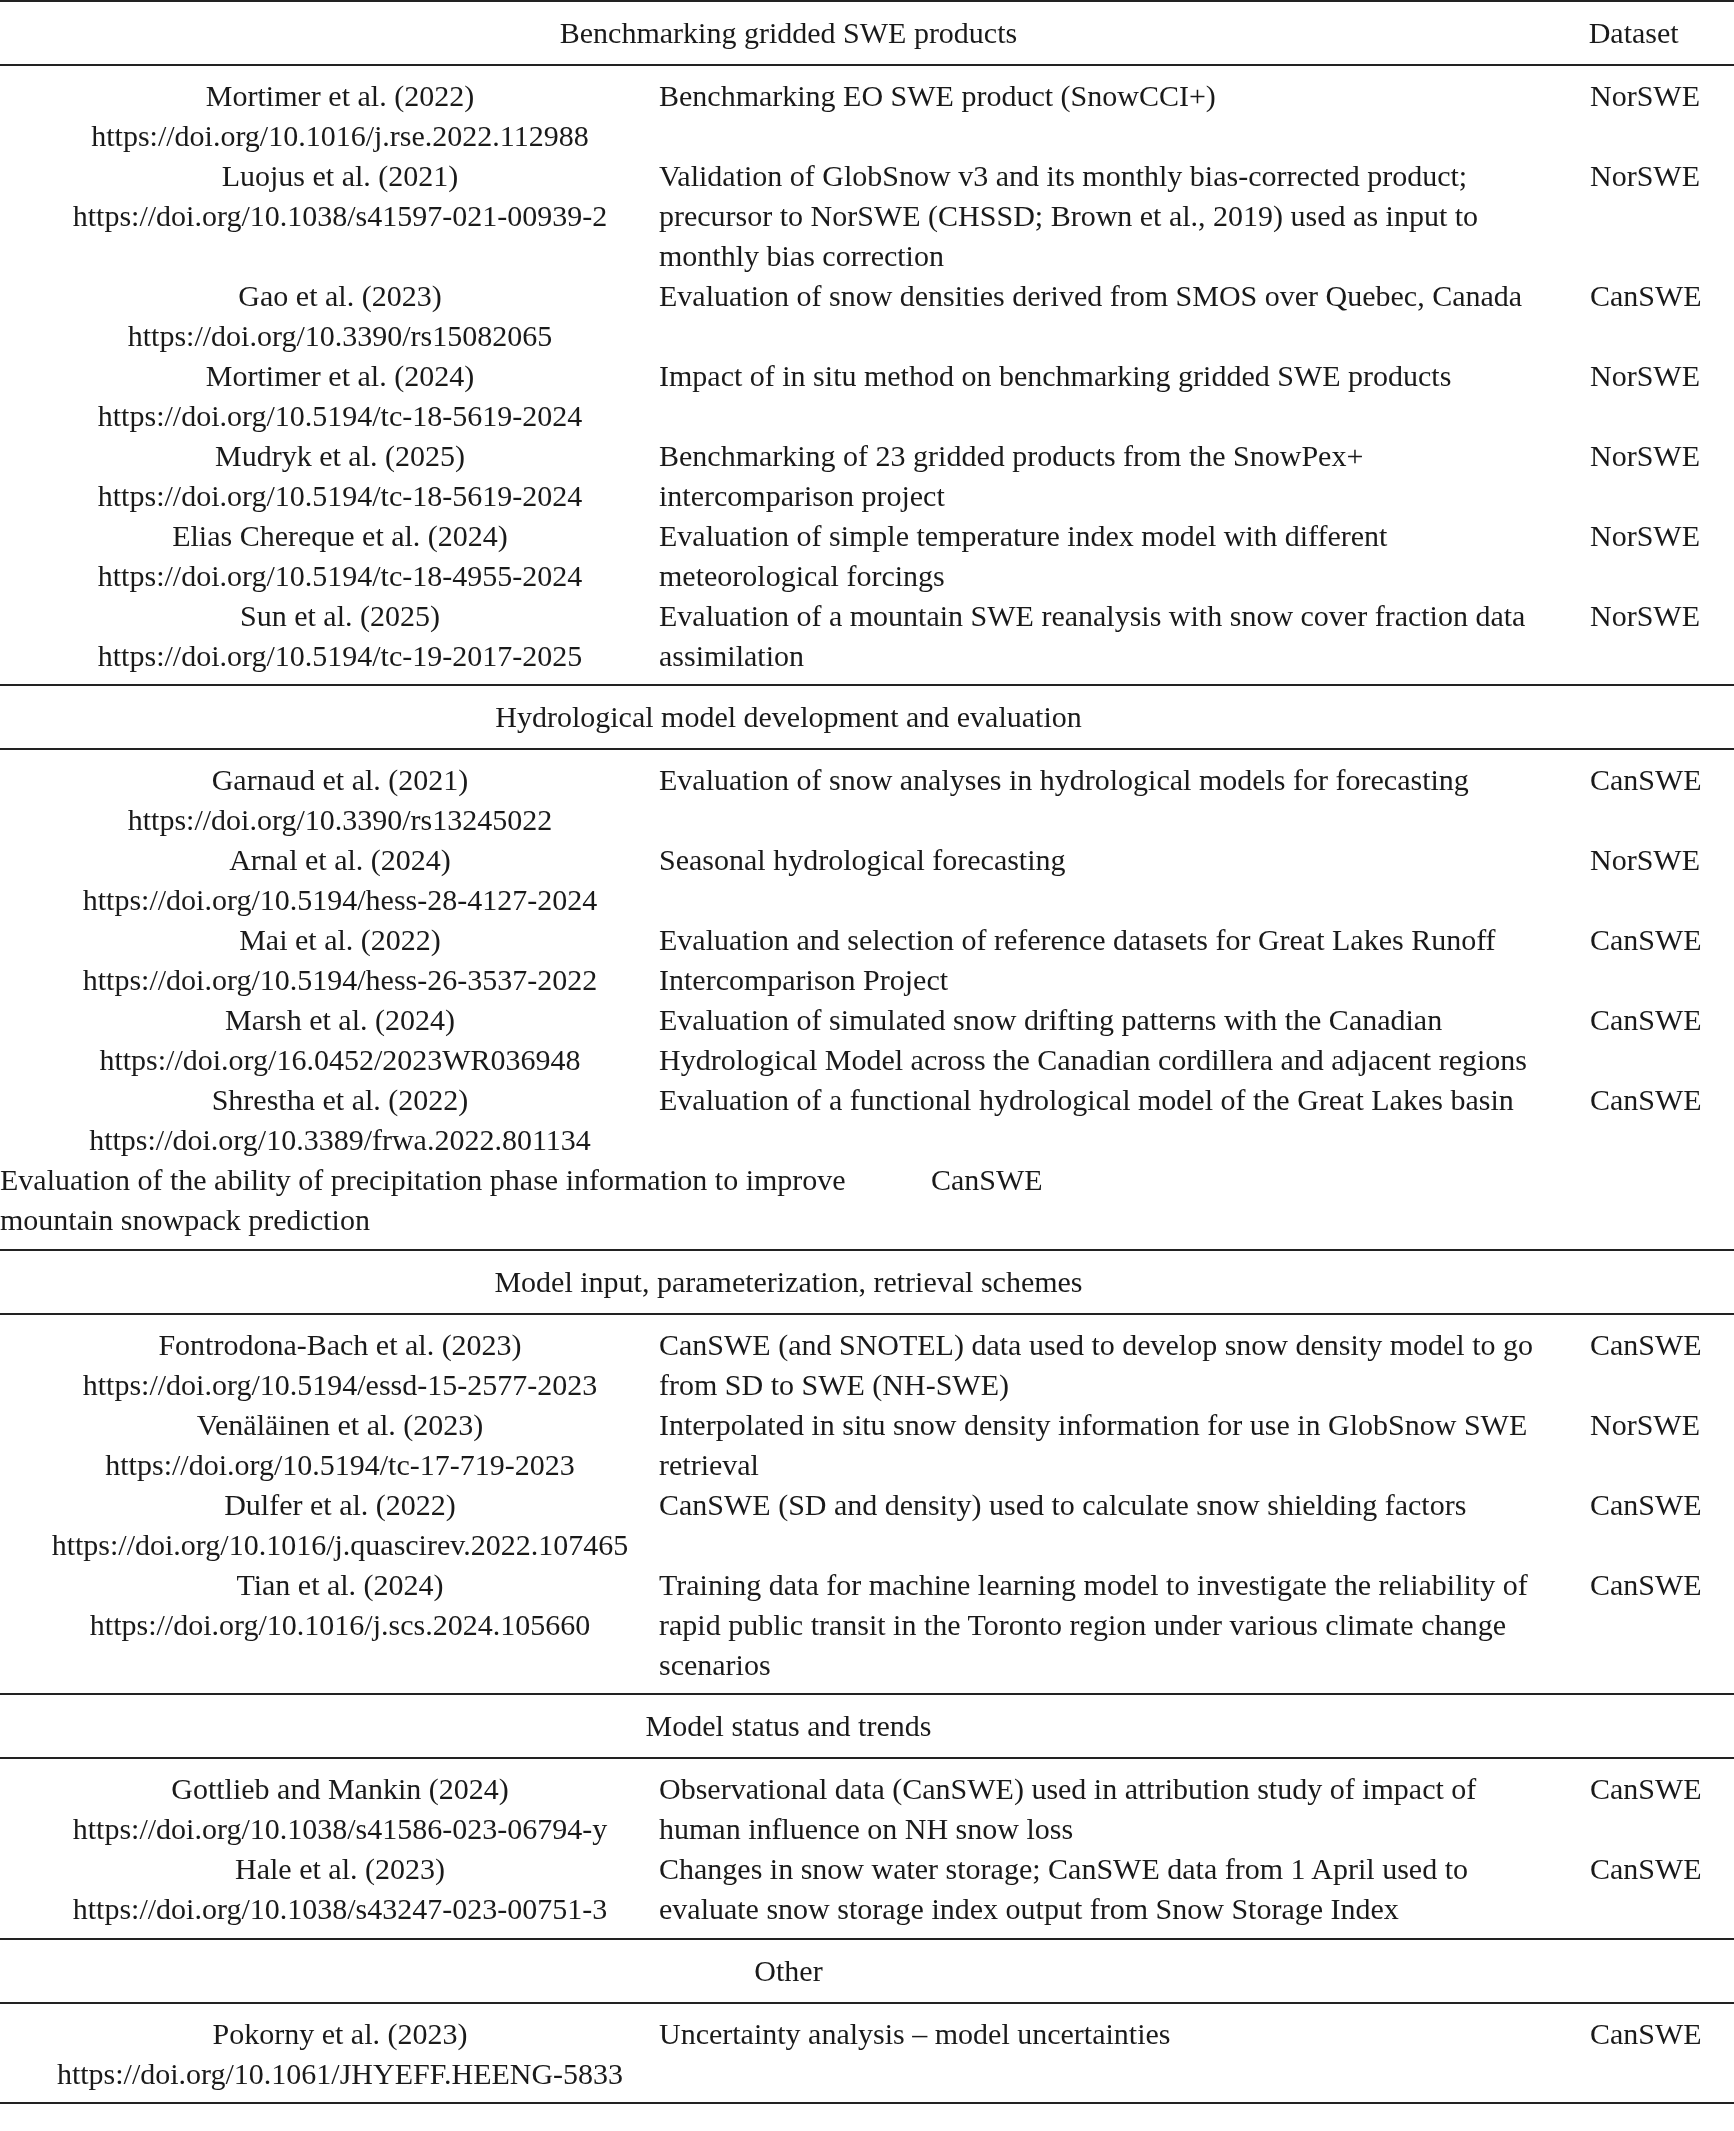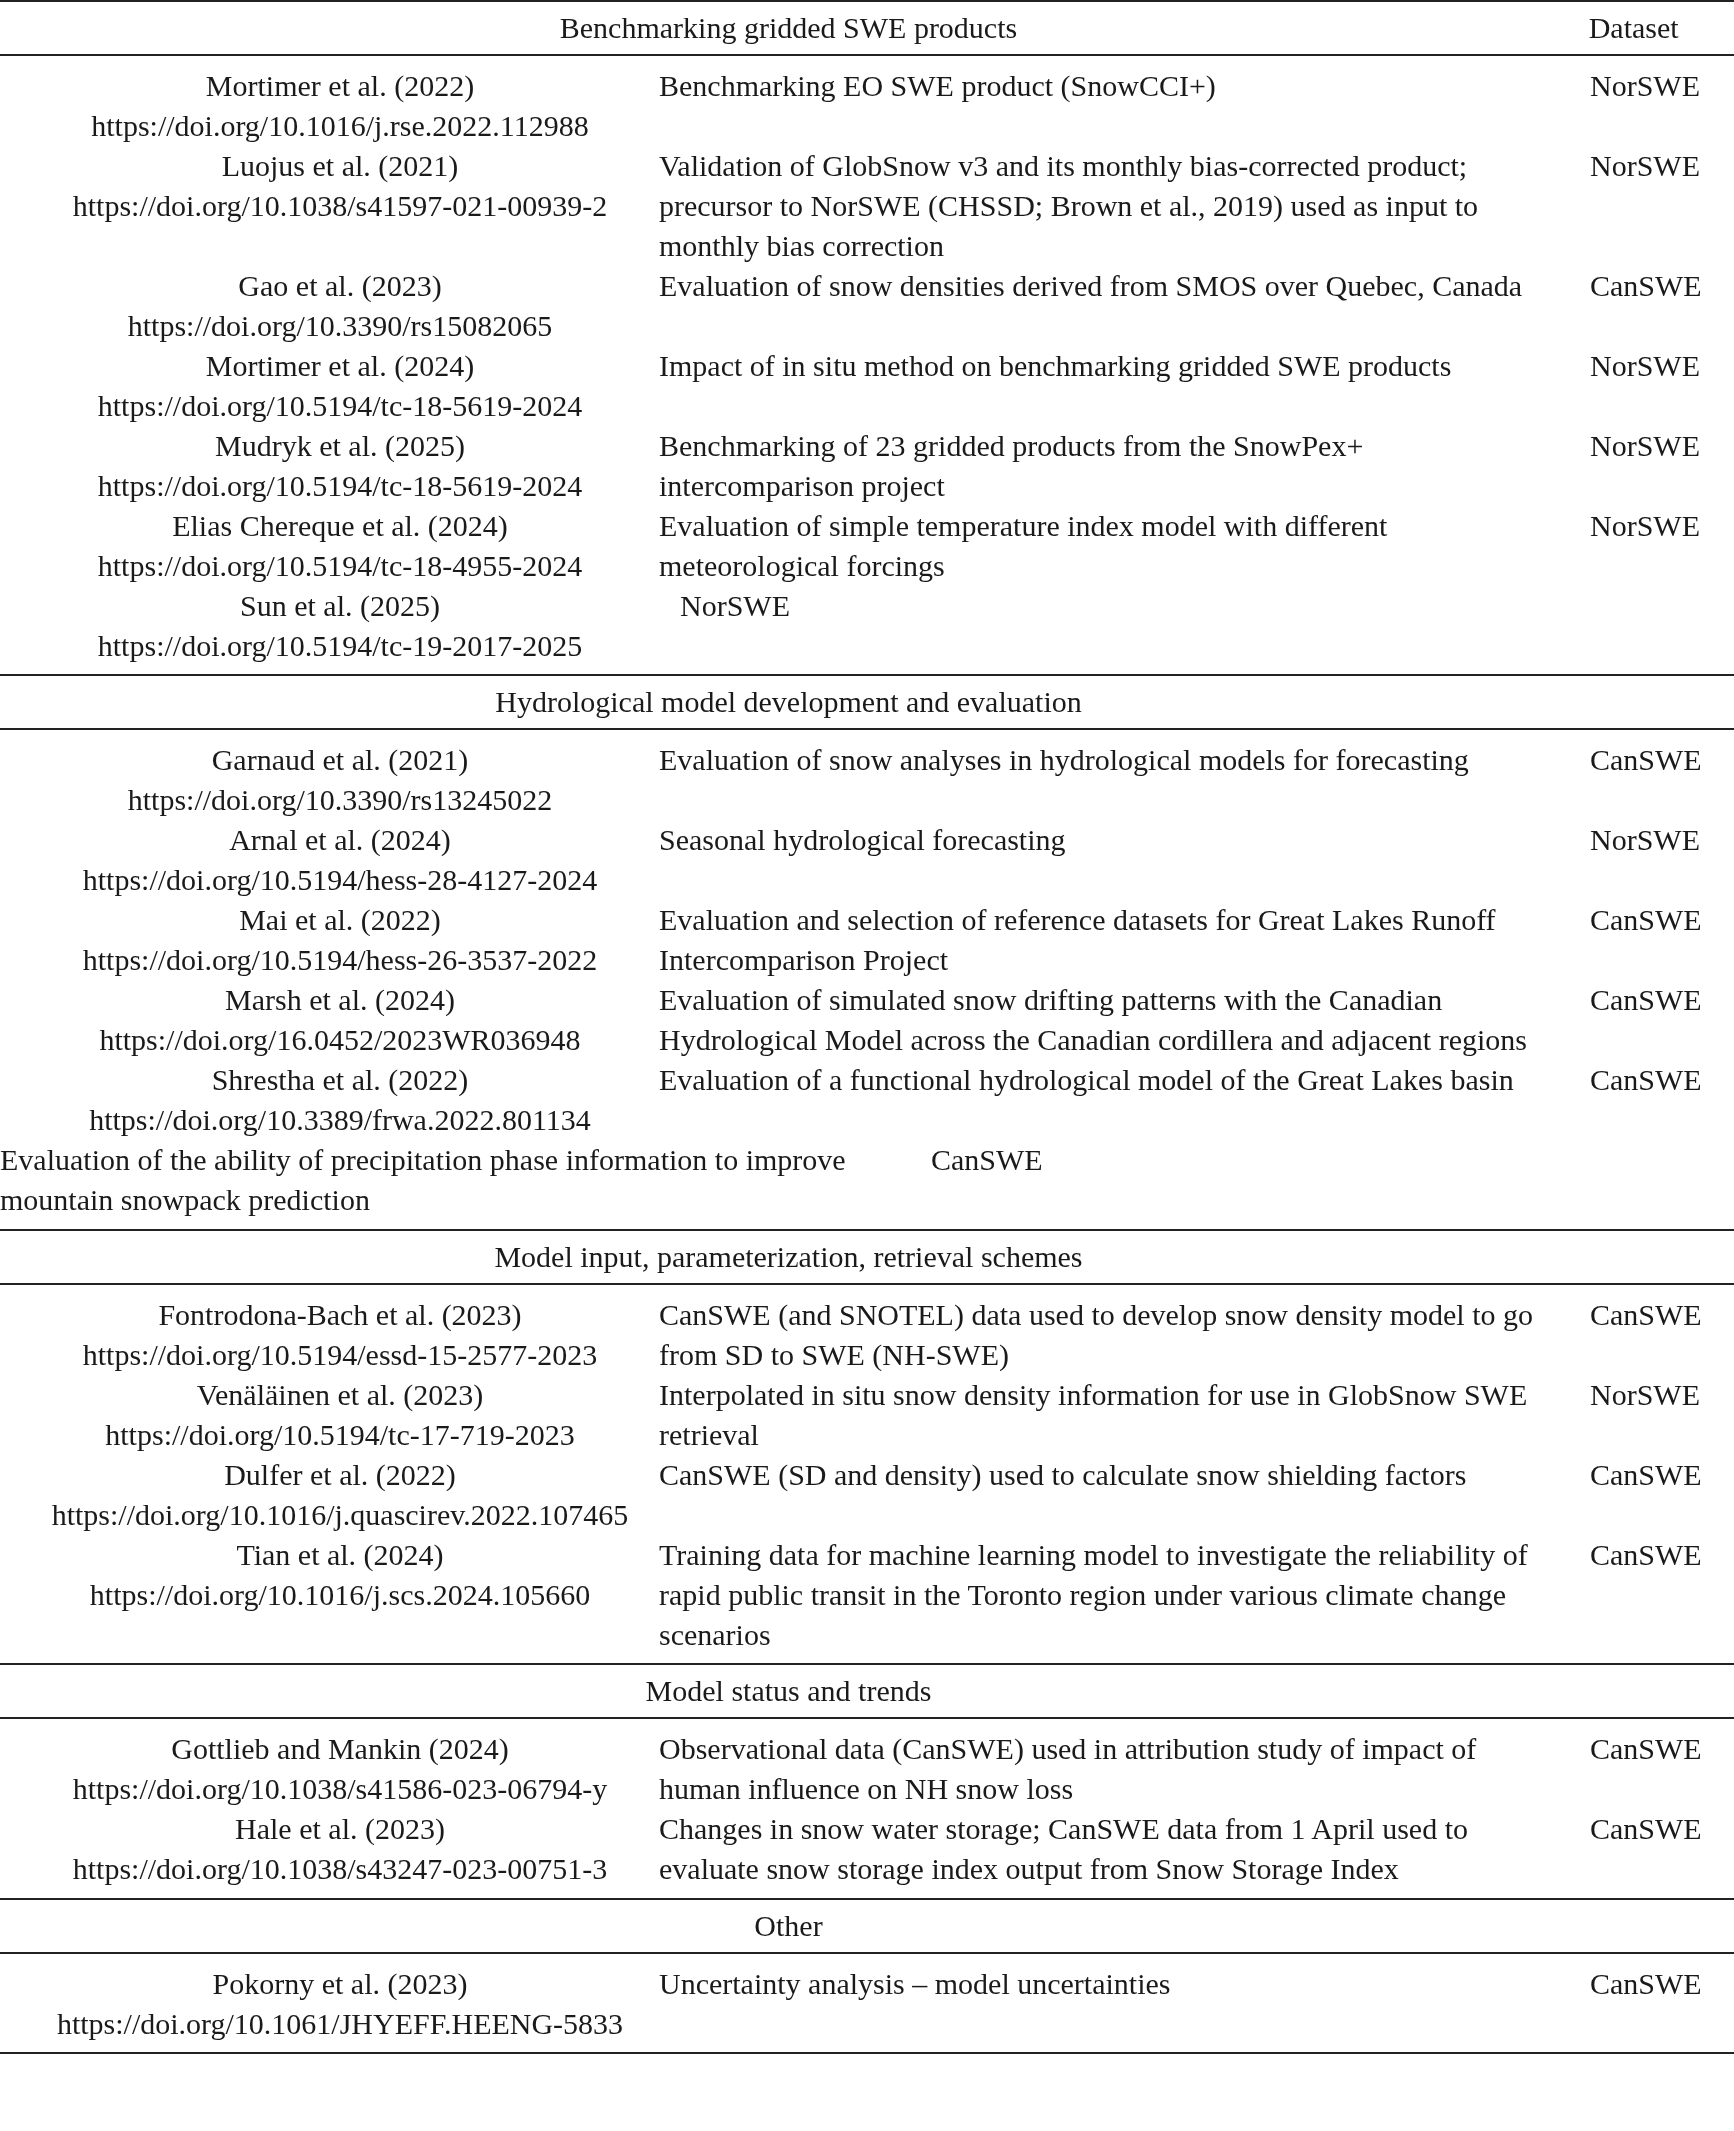--- a/index.html
+++ b/index.html
@@ -3,21 +3,21 @@
 <meta charset="utf-8">
 <style>
   html, body { margin: 0; padding: 0; background: #ffffff; }
   body {
     width: 1734px; height: 2131px; overflow: hidden;
     font-family: "Liberation Serif", "DejaVu Serif", serif;
     color: #1a1a1a; font-size: 30px; line-height: 40px;
   }
   .table { position: relative; width: 1734px; }
   .rule { height: 0; border-top: 2.1px solid #222; width: 100%; }
-  .section-head { display: flex; height: 52px; align-items: center; }
+  .section-head { display: flex; height: 62px; align-items: center; }
   .section-head .title { width: 1577px; text-align: center; }
   .section-head .col3 { flex: 1; padding-left: 11.7px; }
   .section-body { padding: 10px 0 8.4px 0; }
   .row { display: flex; }
   .c1 { width: 659px; padding-left: 21px; box-sizing: border-box; }
   .c1 span { display: block; white-space: nowrap; text-align: center; }
   .c2 { width: 910px; box-sizing: border-box; padding-right: 17px; }
   .c3 { flex: 1; padding-left: 21px; }
 </style>
 </head>
@@ -78,20 +78,21 @@
           <span>https://doi.org/10.5194/tc-18-4955-2024</span>
         </div>
       <div class="c2">Evaluation of simple temperature index model with different meteorological forcings</div>
       <div class="c3">NorSWE</div>
     </div>
     <div class="row">
       <div class="c1">
           <span>Sun et al. (2025)</span>
           <span>https://doi.org/10.5194/tc-19-2017-2025</span>
         </div>
+      <div class="c2">Evaluation of a mountain SWE reanalysis with snow cover fraction data assimilation</div>
       <div class="c3">NorSWE</div>
     </div>
   </div>
   <div class="rule"></div>
 
   <div class="section-head">
     <div class="title">Hydrological model development and evaluation</div>
     <div class="col3"></div>
   </div>
   <div class="rule"></div>

